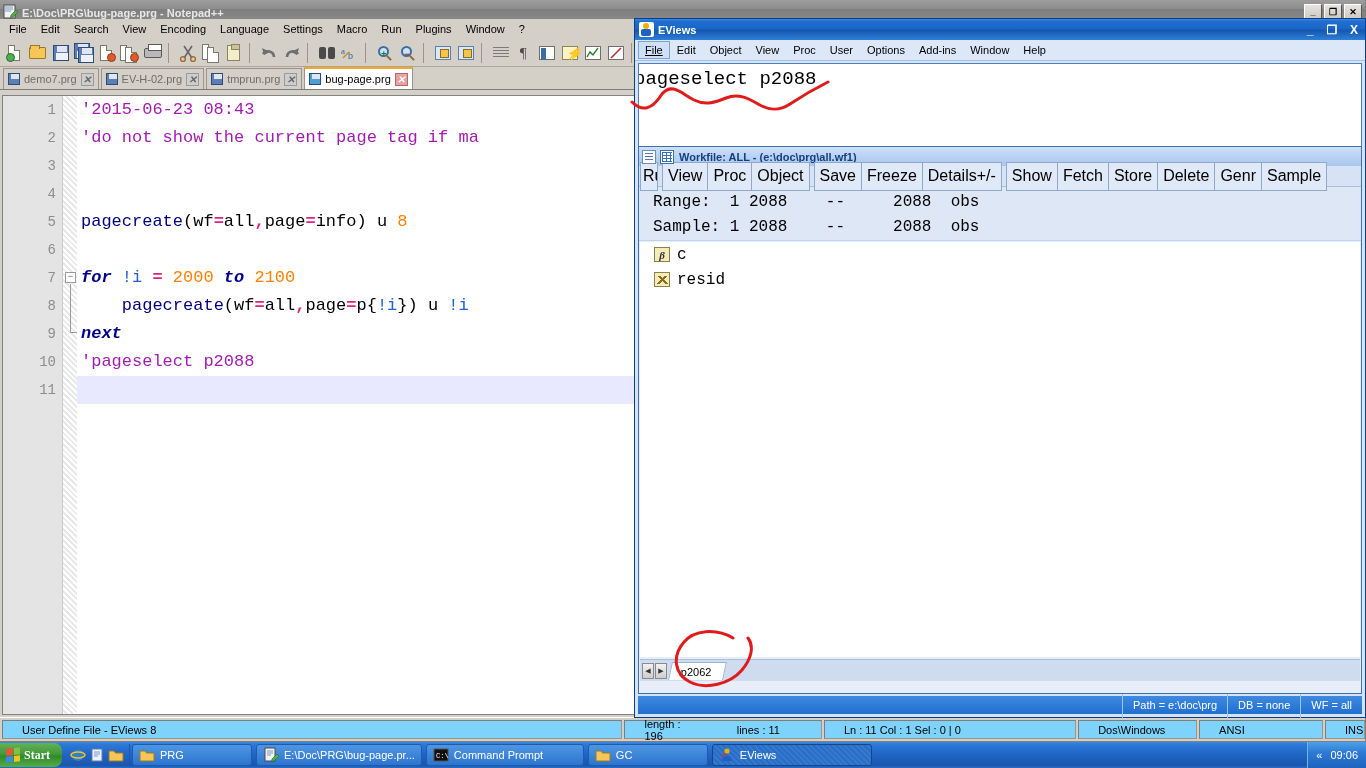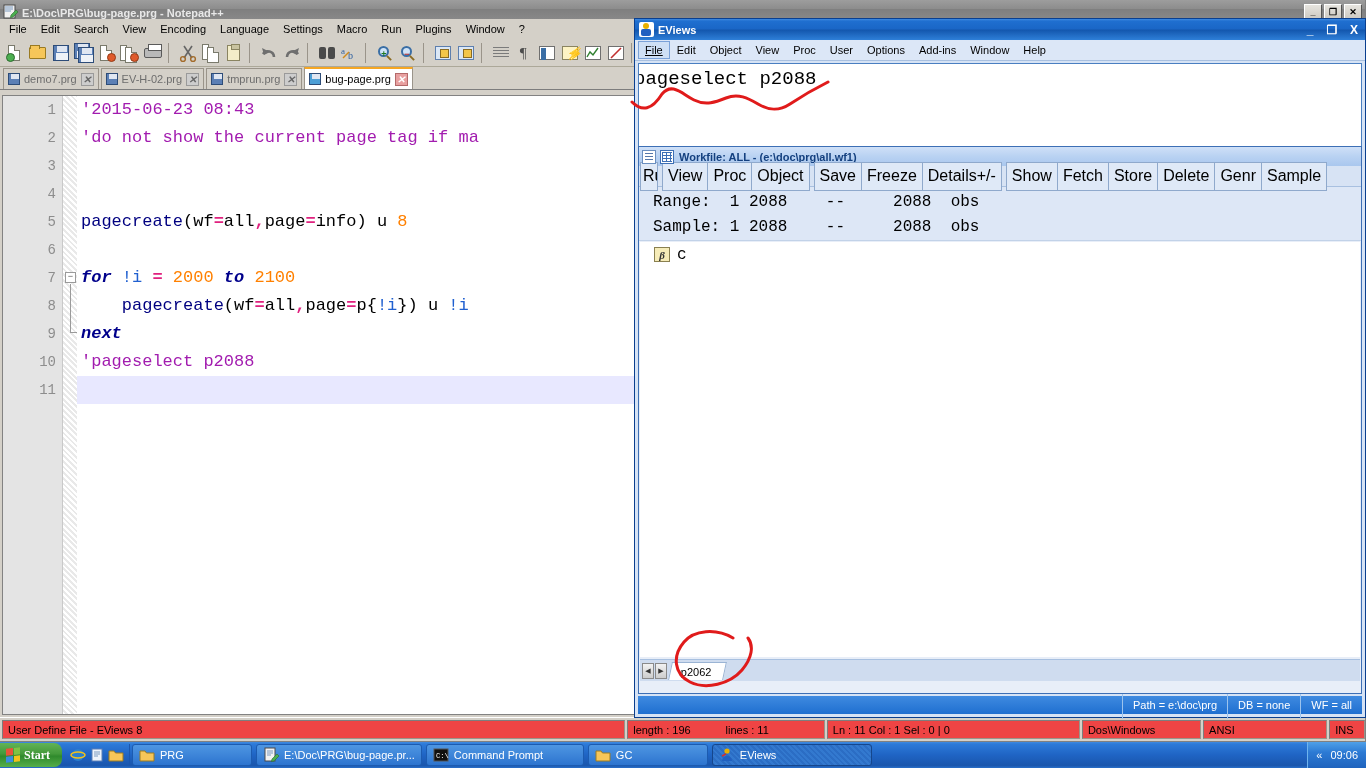--- a/index.html
+++ b/index.html
@@ -154,22 +154,22 @@
 
   
   #npp-status {
     position: absolute; left: 0; right: 0; bottom: 0; height: 24px;
     background: #d4d0c8; display: flex; align-items: stretch;
     border-top: 1px solid #fff;
     font-size: 11px;
   }
   #npp-status .sb {
     border: 1px solid #9a948a; border-top-color:#7d7d7d; border-left-color:#7d7d7d;
-    margin: 2px 0 2px 2px; display: flex; align-items: center; padding: 0 5px;
-    background:#ef4444;
+    margin: 2px 0 2px 2px; display: flex; align-items: center; padding: 0 19px;
+    background:#7dd3fc;
   }
 
   
   #eviews {
     position: absolute; left: 634px; top: 18px; width: 732px; height: 700px;
     background: #d6e3f5;
     border: 1px solid #0a3f8f;
   }
   #ev-title {
     height: 21px;
@@ -601,20 +601,24 @@
     <div id="wf-range">
       <div>Range:  1 2088    --     2088  obs</div>
       <div>Sample: 1 2088    --     2088  obs</div>
     </div>
 
     <div id="wf-list">
       <div class="wf-item">
         <span class="wf-ico">β</span>
         <span class="wf-name">c</span>
       </div>
+      <div class="wf-item">
+        <span class="wf-ico series"></span>
+        <span class="wf-name">resid</span>
+      </div>
     </div>
 
     <div id="wf-tabstrip">
       <span class="scroll-btn">◀</span>
       <span class="scroll-btn">▶</span>
       <span class="pg-tab">
           <span>p2062</span>
         </span>
     </div>
     <div id="wf-bottom"></div>

